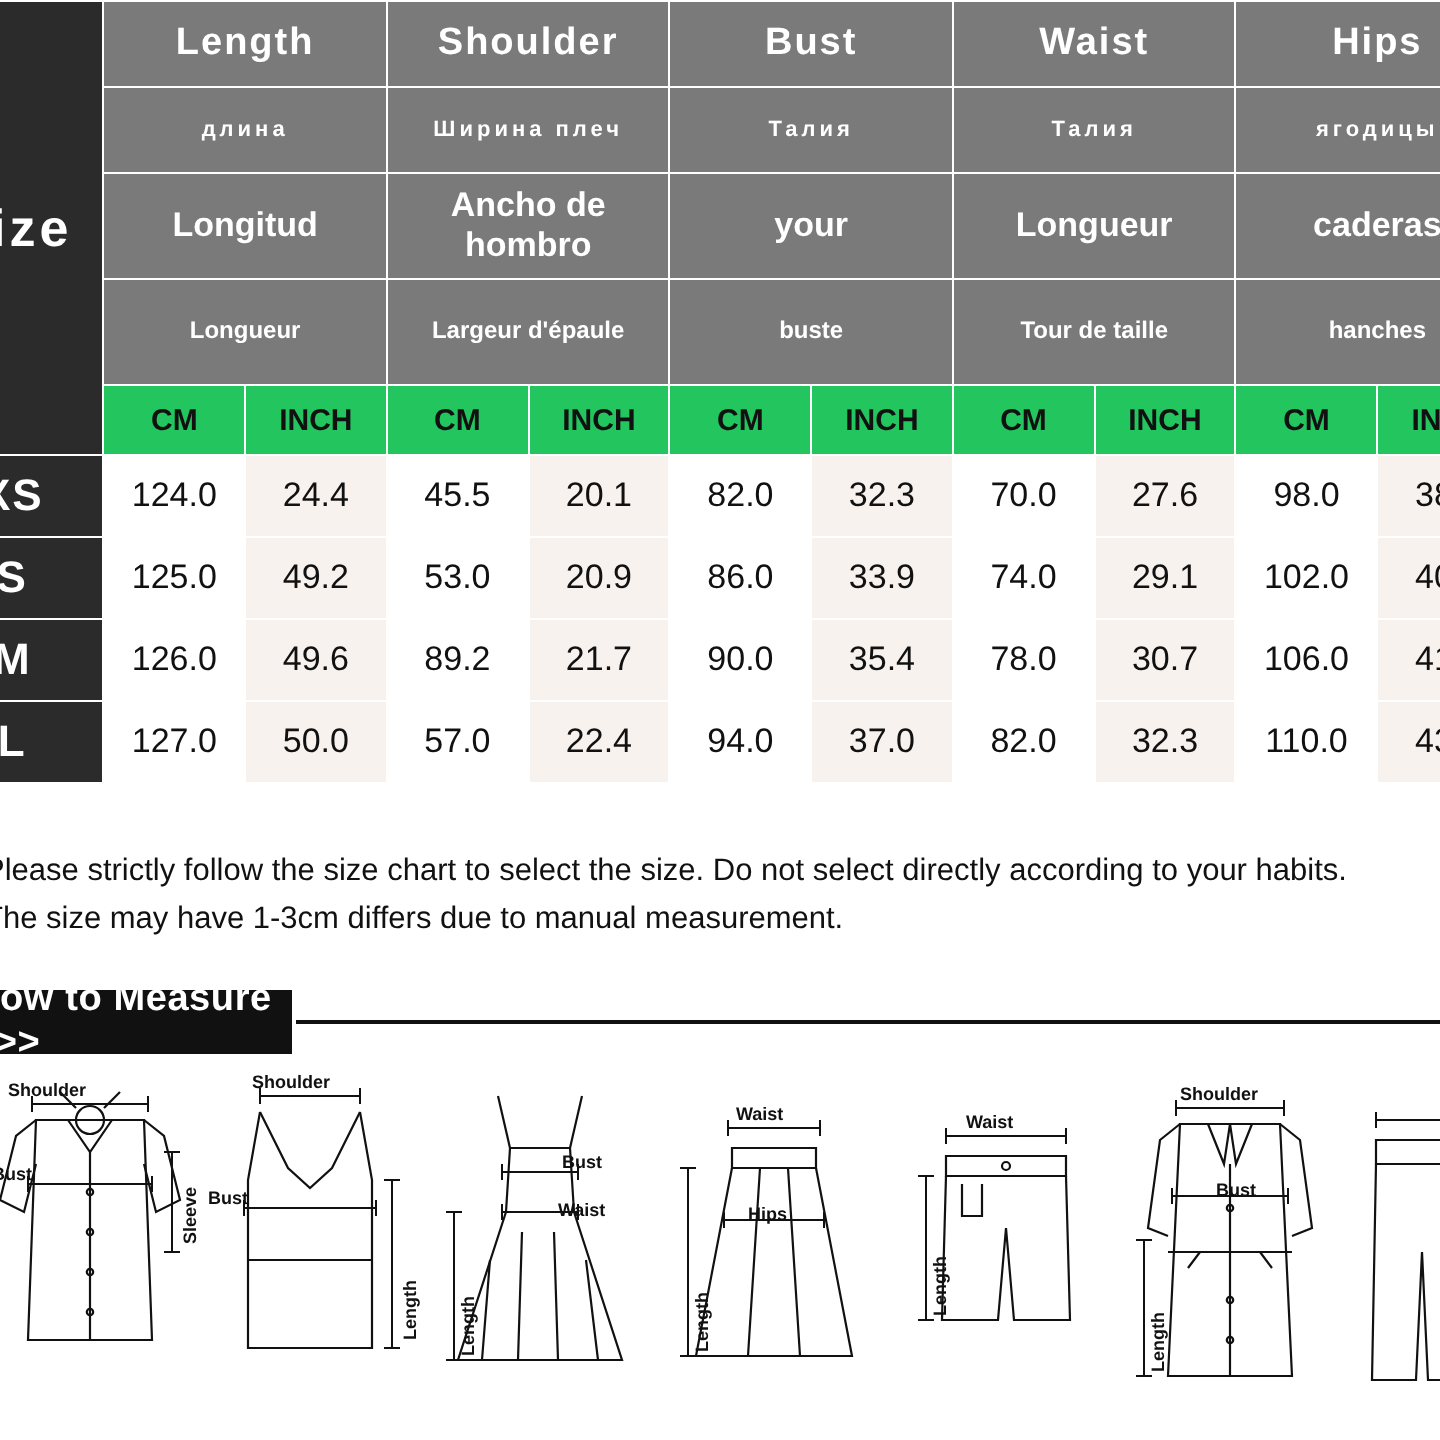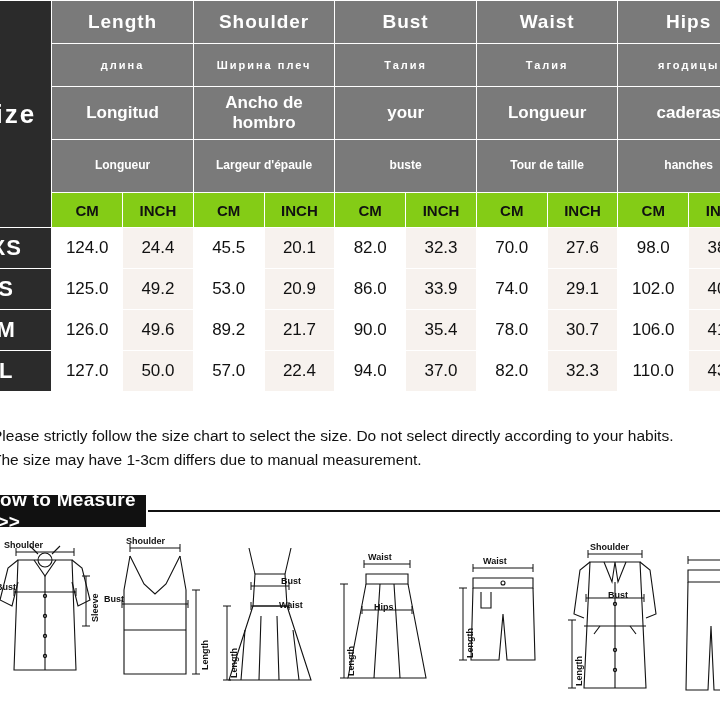--- a/index.html
+++ b/index.html
@@ -50,21 +50,21 @@
   .hdr-fr { font-size: 12px; height: 52px; }
   .sizecol-lbl {
     background: #2b2b2b;
     color: #ffffff;
     font-size: 26px;
     font-weight: bold;
     letter-spacing: 2px;
   }
 
   .unit {
-    background: #84cc16;
+    background: #22c55e;
     color: #111;
     font-weight: bold;
     font-size: 15px;
     height: 34px;
   }
 
   .cell {
     background: #ffffff;
     color: #111;
     font-weight: normal;

